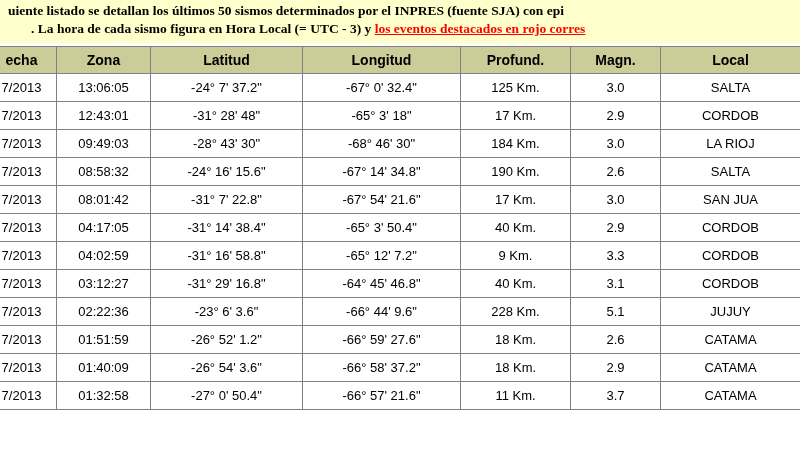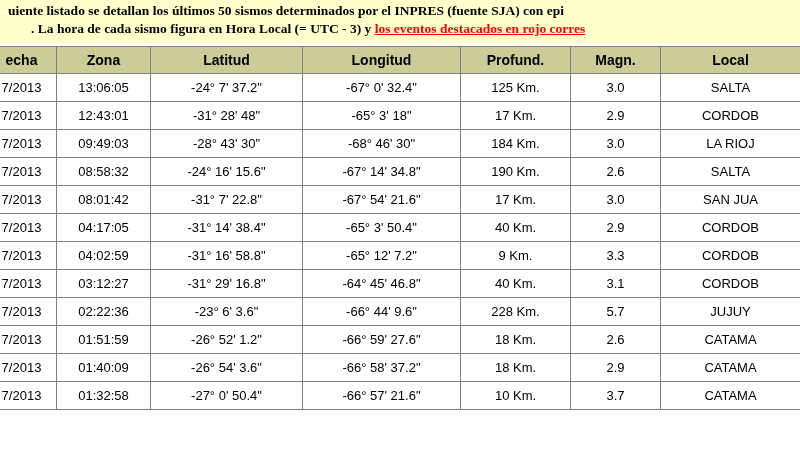--- a/index.html
+++ b/index.html
@@ -202,21 +202,21 @@
           <td>40 Km.</td>
           <td>3.1</td>
           <td class="cell-zona">CORDOB</td>
         </tr>
         <tr>
           <td>7/2013</td>
           <td>02:22:36</td>
           <td>-23° 6' 3.6"</td>
           <td>-66° 44' 9.6"</td>
           <td>228 Km.</td>
-          <td>5.7</td>
+          <td>5.1</td>
           <td class="cell-zona">JUJUY</td>
         </tr>
         <tr>
           <td>7/2013</td>
           <td>01:51:59</td>
           <td>-26° 52' 1.2"</td>
           <td>-66° 59' 27.6"</td>
           <td>18 Km.</td>
           <td>2.6</td>
           <td class="cell-zona">CATAMA</td>
@@ -228,21 +228,21 @@
           <td>-66° 58' 37.2"</td>
           <td>18 Km.</td>
           <td>2.9</td>
           <td class="cell-zona">CATAMA</td>
         </tr>
         <tr>
           <td>7/2013</td>
           <td>01:32:58</td>
           <td>-27° 0' 50.4"</td>
           <td>-66° 57' 21.6"</td>
-          <td>10 Km.</td>
+          <td>11 Km.</td>
           <td>3.7</td>
           <td class="cell-zona">CATAMA</td>
         </tr>
       </tbody>
     </table>
   </div>
 
   <div class="filler"></div>
 </div>
 

